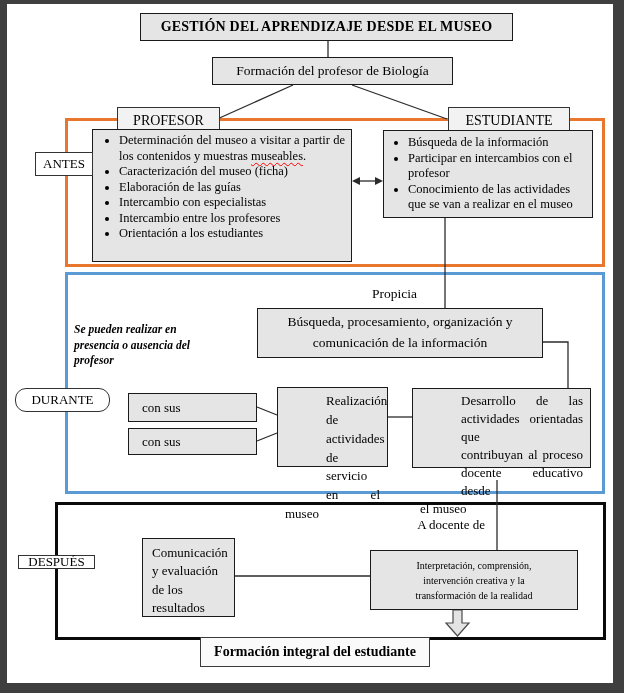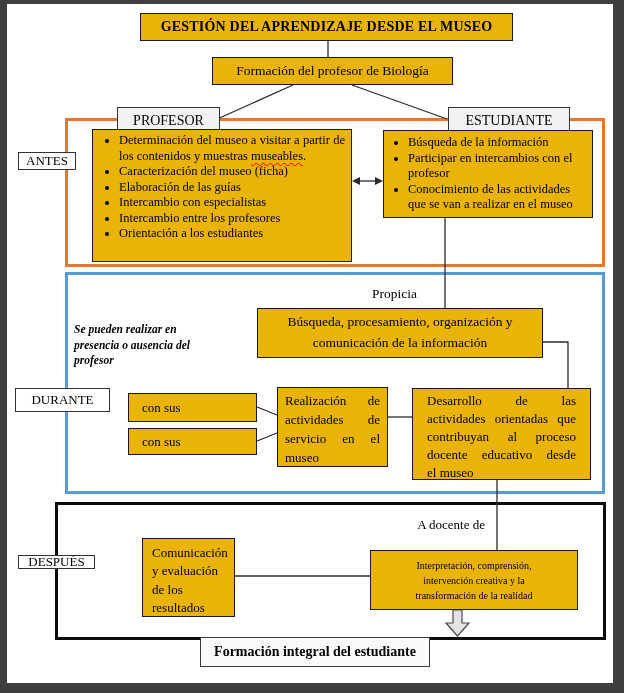--- a/index.html
+++ b/index.html
@@ -8,45 +8,45 @@
   #canvas{position:absolute;left:7px;top:4px;width:606px;height:679px;background:#ffffff;}
   .abs{position:absolute;box-sizing:border-box;}
   
   .sect{position:absolute;box-sizing:border-box;background:transparent;z-index:1;}
   #antes-rect{left:65px;top:118px;width:540px;height:149px;border:3px solid #e8762c;}
   #durante-rect{left:65px;top:272px;width:540px;height:222px;border:3px solid #5b9bd5;}
   #despues-rect{left:55px;top:502px;width:551px;height:138px;border:3px solid #0a0a0a;}
   
   #wires{position:absolute;left:0;top:0;width:624px;height:693px;z-index:2;pointer-events:none;}
   
-  .box{position:absolute;box-sizing:border-box;background:#eab308;border:1.5px solid #1a1a1a;z-index:3;}
+  .box{position:absolute;box-sizing:border-box;background:#e5e5e5;border:1.5px solid #1a1a1a;z-index:3;}
   .gray{background:#f2f2f2;border-color:#333;}
   .ctr{display:flex;align-items:center;justify-content:center;text-align:center;}
   
   #title-box{left:140px;top:13px;width:373px;height:28px;font-weight:bold;font-size:14px;letter-spacing:.2px;}
   #formacion-box{left:212px;top:57px;width:241px;height:28px;font-size:13.5px;}
   #profesor-box{left:117px;top:107px;width:103px;height:28px;font-size:14px;}
   #estudiante-box{left:448px;top:107px;width:122px;height:28px;font-size:14px;}
   .label-box{background:#fff;border:1.2px solid #333;font-size:13px;z-index:4;}
-  #antes-label{left:18px;top:152px;width:58px;height:18px;}
-  #durante-label{left:15px;top:388px;width:95px;height:24px;}
+  #antes-label{left:35px;top:152px;width:58px;height:24px;}
+  #durante-label{left:15px;top:388px;width:95px;height:24px;border-radius:11px;}
   #despues-label{left:18px;top:555px;width:77px;height:14px;}
   #profesor-list{left:92px;top:129px;width:260px;height:133px;padding:3px 6px 3px 4px;font-size:12.5px;line-height:1.24;}
   #estudiante-list{left:383px;top:130px;width:210px;height:88px;padding:4px 4px 3px 2px;font-size:12.5px;line-height:1.24;}
   ul.blist{margin:0;padding:0 0 0 22px;list-style:disc outside;}
   #profesor-list li{text-align:justify;}
   .misspell{text-decoration:underline;text-decoration-style:wavy;text-decoration-color:#ff0000;text-decoration-thickness:1px;text-underline-offset:2px;}
   #note-italic{left:74px;top:286px;width:124px;font-style:italic;font-weight:600;font-size:11.5px;line-height:1.35;z-index:3;margin-top:36px;}
   #propicia-text{left:372px;top:286px;width:70px;font-size:13.5px;z-index:3;}
   #busqueda-box{left:257px;top:308px;width:286px;height:50px;font-size:13.5px;line-height:1.55;padding:2px 6px;}
   #consus1-box{left:128px;top:393px;width:129px;height:29px;font-size:13px;display:flex;align-items:center;padding-left:13px;}
   #consus2-box{left:128px;top:428px;width:129px;height:27px;font-size:13px;display:flex;align-items:center;padding-left:13px;}
   #realizacion-box{left:277px;top:387px;width:111px;height:80px;font-size:13px;line-height:1.45;padding:4px 7px;}
-  #desarrollo-box{left:412px;top:388px;width:179px;height:92px;font-size:13px;line-height:1.38;padding:3px 14px;}
-  .jline{text-align:justify;text-align-last:justify;}
+  #desarrollo-box{left:412px;top:388px;width:179px;height:80px;font-size:13px;line-height:1.38;padding:3px 7px;}
+  .jline{text-align:justify;text-align-last:justify;margin-left:41px;}
   .jlast{text-align:left;}
   #apartir-text{left:400px;top:517px;width:90px;font-size:13px;text-align:right;padding-right:5px;z-index:3;box-sizing:border-box;}
   #comunicacion-box{left:142px;top:538px;width:93px;height:79px;font-size:13px;line-height:1.42;padding:5px 4px 4px 9px;}
   #interpretacion-box{left:370px;top:550px;width:208px;height:60px;font-size:10px;line-height:1.5;padding:1px 4px;}
   #final-box{left:200px;top:637px;width:230px;height:30px;font-weight:bold;font-size:14px;background:#fafafa;border:1.8px solid #3a3a3a;z-index:5;}
 </style>
 </head>
 <body>
 
 <div id="stage">

